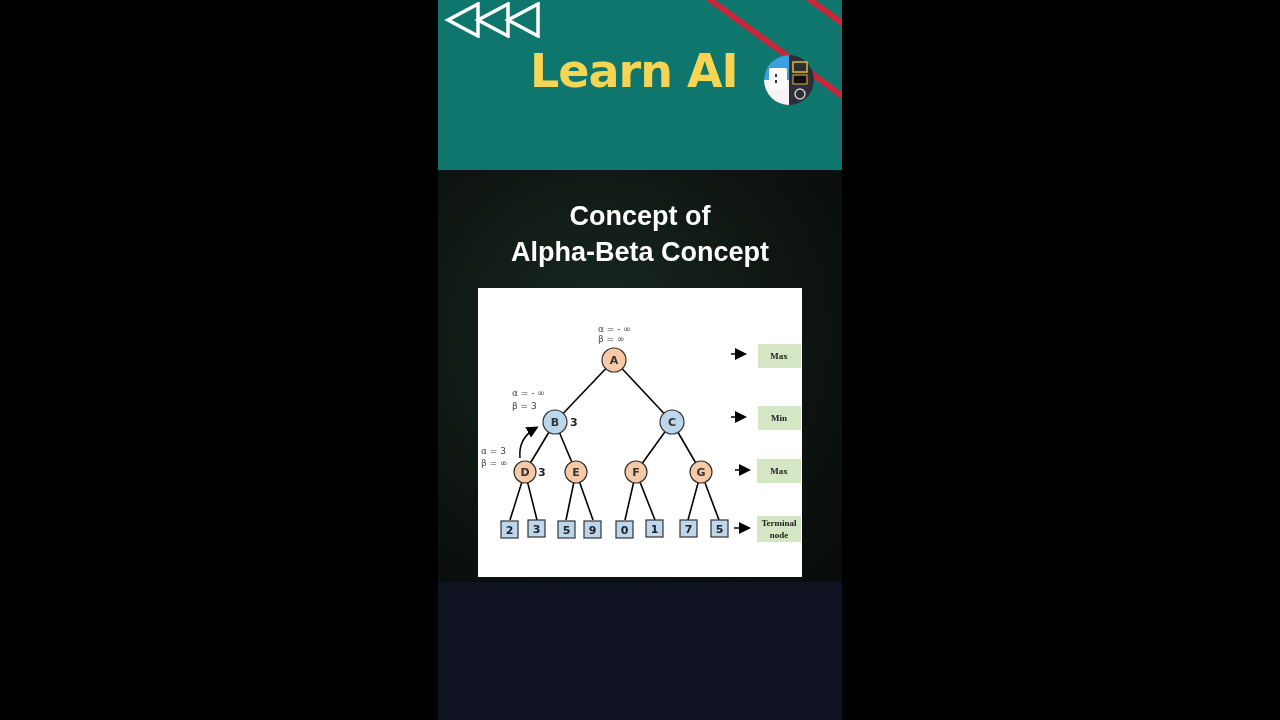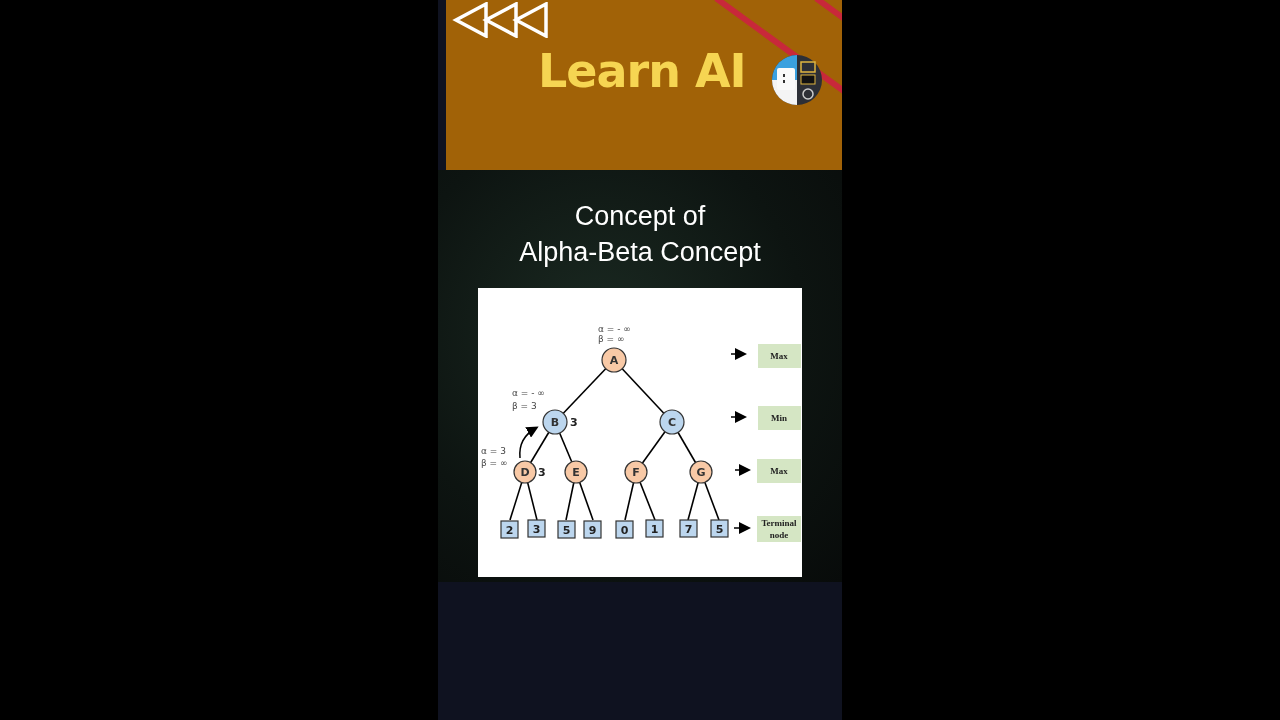--- a/index.html
+++ b/index.html
@@ -1,23 +1,23 @@
 <!DOCTYPE html>
 <html><head>
 <meta charset="utf-8">
 <style>
   html,body{margin:0;padding:0;background:#000;}
   body{width:1280px;height:720px;position:relative;overflow:hidden;font-family:"Liberation Sans",sans-serif;}
   .frame{position:absolute;left:438px;top:0;width:404px;height:720px;background:#0f1220;overflow:hidden;}
-  .header{position:absolute;left:0;top:0;width:404px;height:170px;background:#a16207;overflow:hidden;margin-left:8px;}
+  .header{position:absolute;left:0;top:0;width:404px;height:170px;background:#0f766e;overflow:hidden;}
   .stripe{position:absolute;height:6px;background:#c8283a;transform-origin:0 0;}
   .brand{position:absolute;left:92px;top:44px;font-family:"DejaVu Sans",sans-serif;font-weight:bold;font-size:46px;color:#f6d552;letter-spacing:-1px;}
   .avatar{position:absolute;left:325px;top:50px;width:52px;height:62px;}
   .middle{position:absolute;left:0;top:170px;width:404px;height:412px;background:radial-gradient(ellipse at 40% 40%, #1b2a22 0%, #0d1411 60%, #080b0a 100%);}
-  .title{position:absolute;left:0;top:198px;width:404px;text-align:center;color:#fff;font-weight:normal;font-size:27px;line-height:36px;}
+  .title{position:absolute;left:0;top:198px;width:404px;text-align:center;color:#fff;font-weight:bold;font-size:27px;line-height:36px;}
   .card{position:absolute;left:40px;top:288px;width:324px;height:289px;background:#fff;}
   .bottom{position:absolute;left:0;top:582px;width:404px;height:138px;background:#0f1220;}
   svg text{font-family:"DejaVu Sans",sans-serif;}
 </style>
 </head>
 <body>
 
 <div class="frame">
   <div class="header">
     <div class="stripe" style="left:272px;top:-4px;width:200px;transform:rotate(36deg);"></div>

